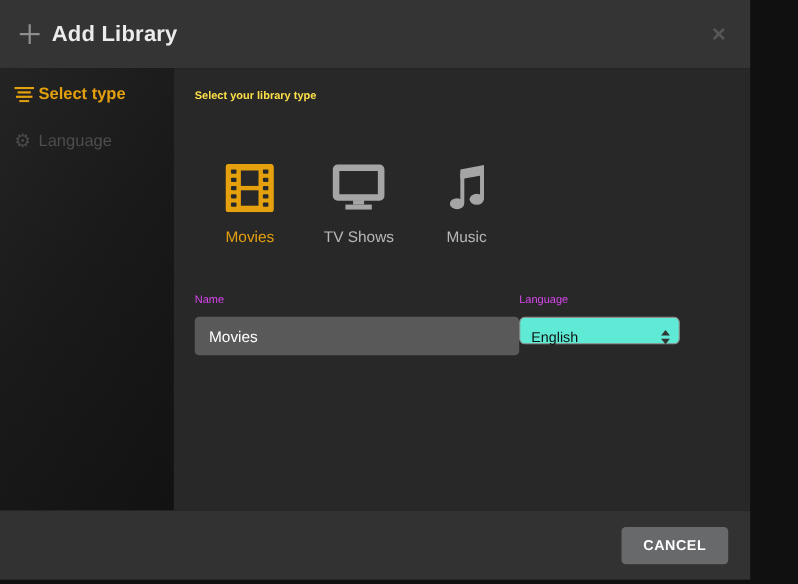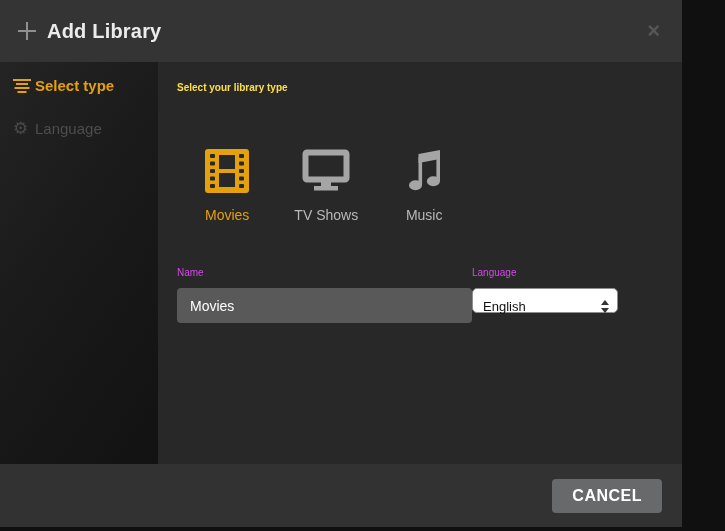--- a/index.html
+++ b/index.html
@@ -65,38 +65,38 @@
   
   .form-row { position:absolute; left:19px; top:205px; display:flex; align-items:flex-start; }
   .field-label { font-size:10px; color:#d946ef; margin-bottom:10px; }
   .name-input {
     width:295px; height:35px; background:#595959; border:none; border-radius:4px;
     color:#ffffff; font-size:14px; padding:0 13px;
     font-family:"Liberation Sans","DejaVu Sans",sans-serif; outline:none;
   }
   .lang-block { }
   .lang-select {
-    width:146px; height:25px; background:#ffffff; border:1px solid #8e8e8e;
+    width:146px; height:25px; background:#5eead4; border:1px solid #8e8e8e;
     border-radius:5px; display:flex; align-items:center; padding:12px 8px 0 10px;
     cursor:pointer; margin-top:1px;
   }
   .lang-value { font-size:13px; color:#111111; flex:1 1 auto; }
   .select-arrows { display:flex; flex-direction:column; gap:3px; align-items:center; }
   .arr-up { width:0; height:0; border-left:4px solid transparent; border-right:4px solid transparent; border-bottom:5px solid #333; }
   .arr-dn { width:0; height:0; border-left:4px solid transparent; border-right:4px solid transparent; border-top:5px solid #333; }
 
   
   .footer {
     height:63px; flex:0 0 63px; background:#323232;
     display:flex; align-items:center; justify-content:flex-end;
     padding-right:20px; gap:8px;
   }
   .btn {
     height:34px; border:none; border-radius:4px; color:#ffffff;
-    font-size:16px; font-weight:bold; letter-spacing:0.5px; cursor:pointer;
+    font-size:13px; font-weight:bold; letter-spacing:0.5px; cursor:pointer;
     font-family:"Liberation Sans","DejaVu Sans",sans-serif;
   }
   .btn-cancel { background:#68696b; padding:0 20px; }
   .btn-next   { background:#cc7b19; padding:0 18px; }
 </style>
 </head>
 <body>
 
 <div class="modal">
 

